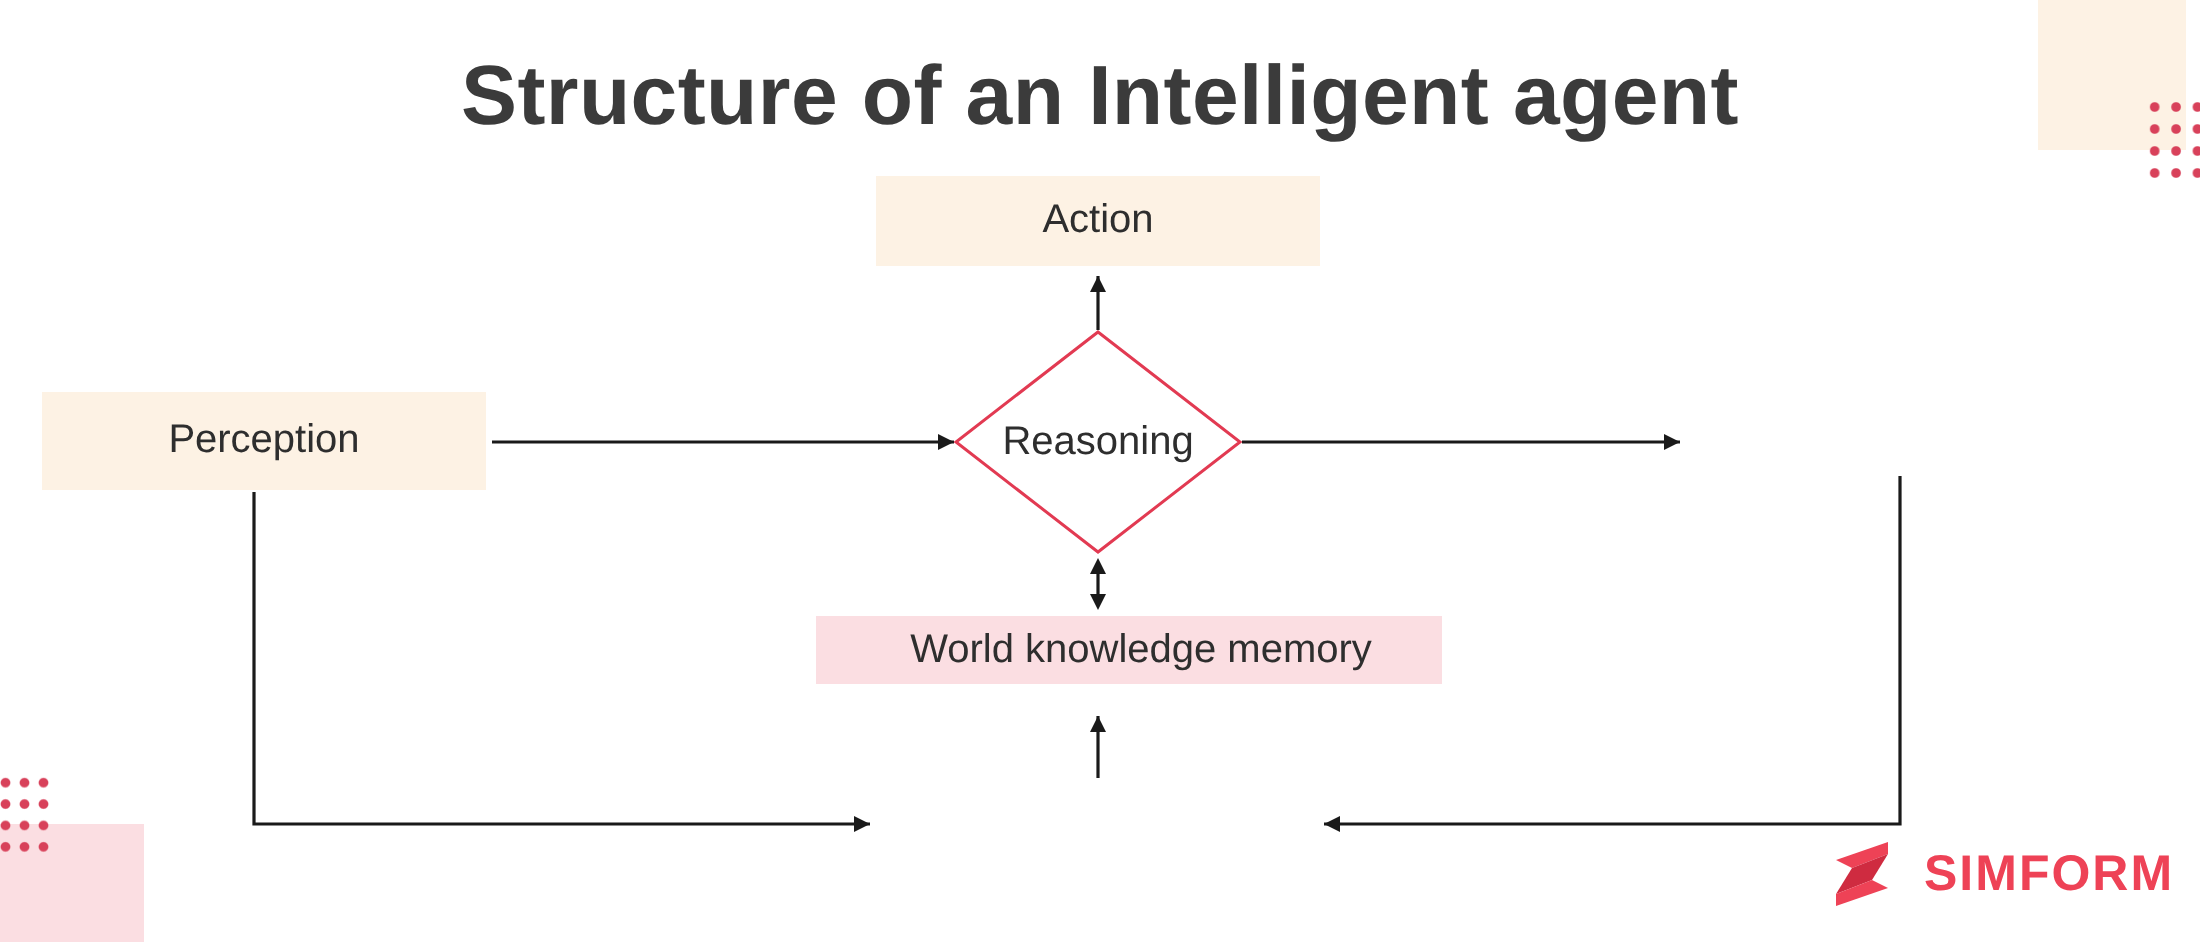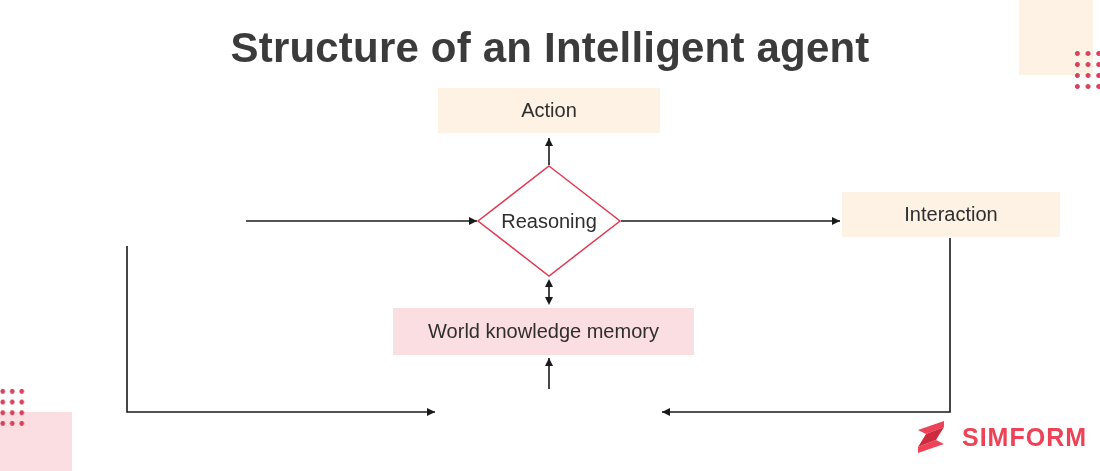--- a/index.html
+++ b/index.html
@@ -29,21 +29,21 @@
     font-size: 20px;
     color: var(--node_text, #2e2e2e);
     white-space: nowrap;
   }
   .node.cream { background: var(--cream_box, #fdf2e4); }
   .node.pink  { background: var(--pink_box, #fbdee2); }
 
   .node-action      { left: 438px; top:  88px; width: 222px; height: 45px; }
   .node-perception  { left:  21px; top: 196px; width: 222px; height: 49px; }
   .node-interaction { left: 842px; top: 192px; width: 218px; height: 45px; }
-  .node-wkm         { left: 393px; top: 308px; width: 301px; height: 47px; }
+  .node-wkm         { left: 408px; top: 308px; width: 301px; height: 34px; padding-left: 12px; }
   .node-learning    { left: 438px; top: 390px; width: 220px; height: 45px; }
   .node-reasoning   { left: 478px; top: 196px; width: 142px; height: 50px; background: transparent; }
 
   .diagram-svg { position: absolute; left: 0; top: 0; }
 
   .decor-square-tr {
     position: absolute; left: 1019px; top: 0; width: 74px; height: 75px;
     background: var(--cream_box, #fdf2e4);
   }
   .decor-square-bl {
@@ -107,25 +107,25 @@
     <line x1="549" y1="389" x2="549" y2="358" marker-end="url(#ah)" style="stroke: var(--arrow, #1a1a1a); stroke-width:1.6;"></line>
 
     <polyline points="127,246 127,412 435,412" marker-end="url(#ah)" style="fill:none; stroke: var(--arrow, #1a1a1a); stroke-width:1.6;"></polyline>
 
     <polyline points="950,238 950,412 662,412" marker-end="url(#ah)" style="fill:none; stroke: var(--arrow, #1a1a1a); stroke-width:1.6;"></polyline>
   </svg>
 
   <div class="node cream node-action">
     <span>Action</span>
   </div>
+  <div class="node cream node-perception">
+    <span>Perception</span>
+  </div>
   <div class="node node-reasoning">
     <span>Reasoning</span>
-  </div>
-  <div class="node cream node-interaction">
-    <span>Interaction</span>
   </div>
   <div class="node pink node-wkm">
     <span>World knowledge memory</span>
   </div>
 
   <div class="logo">
     <svg width="30" height="34" viewBox="0 0 30 34">
       <polygon points="28,1 2,10 10,14 28,7" style="fill: var(--brand_red, #ee4256);"></polygon>
       <polygon points="10,14 28,7 20,20 2,27" style="fill: var(--brand_red_dark, #cf2b40);"></polygon>
       <polygon points="2,33 28,24 20,20 2,27" style="fill: var(--brand_red, #ee4256);"></polygon>

